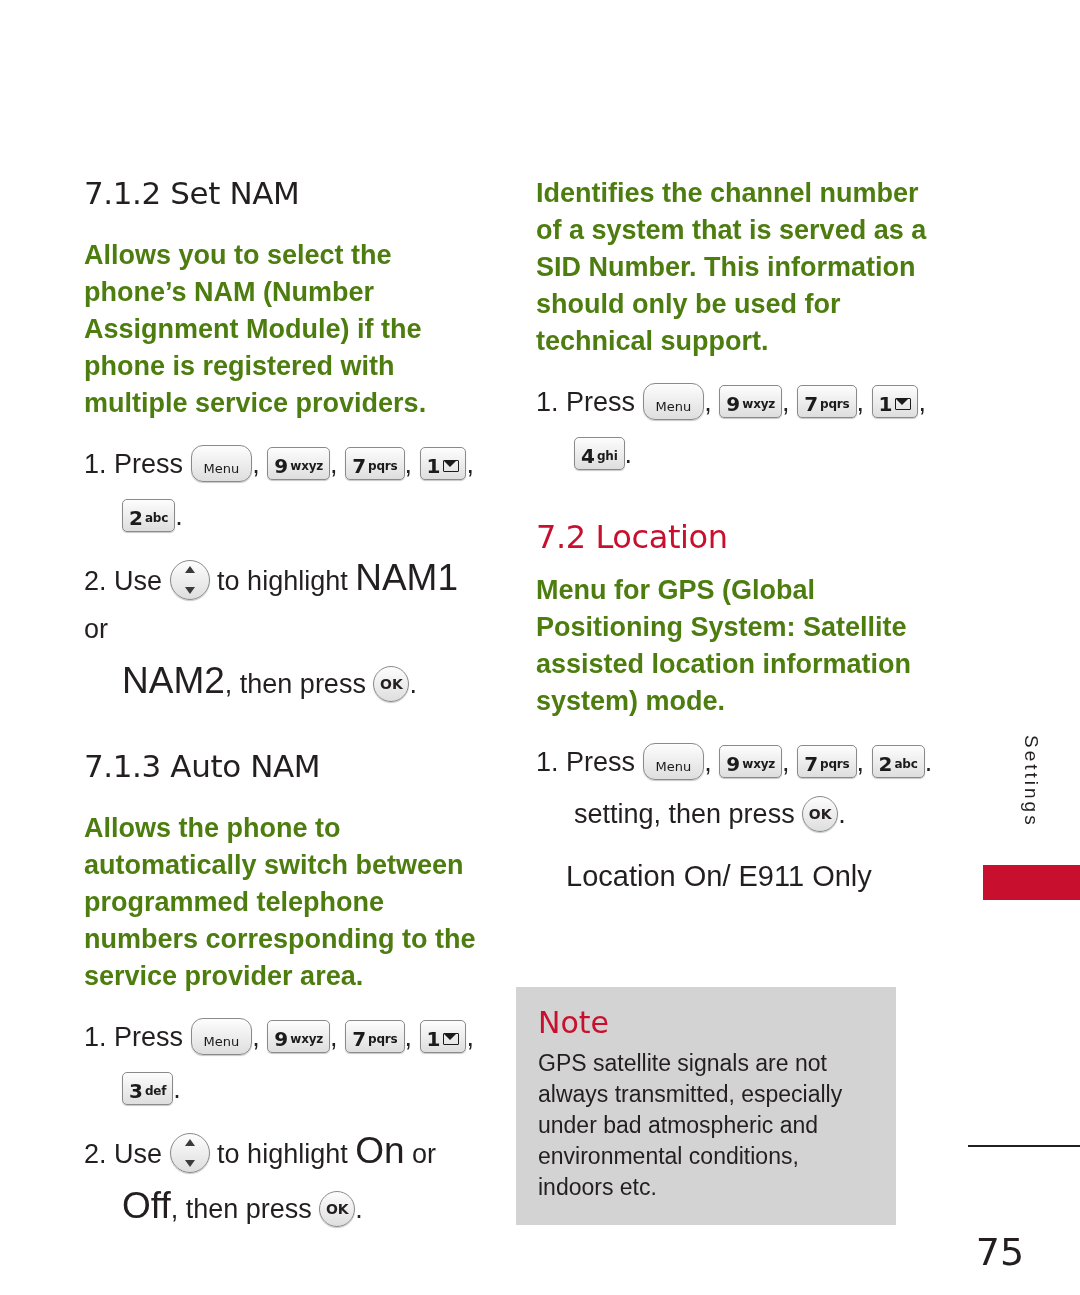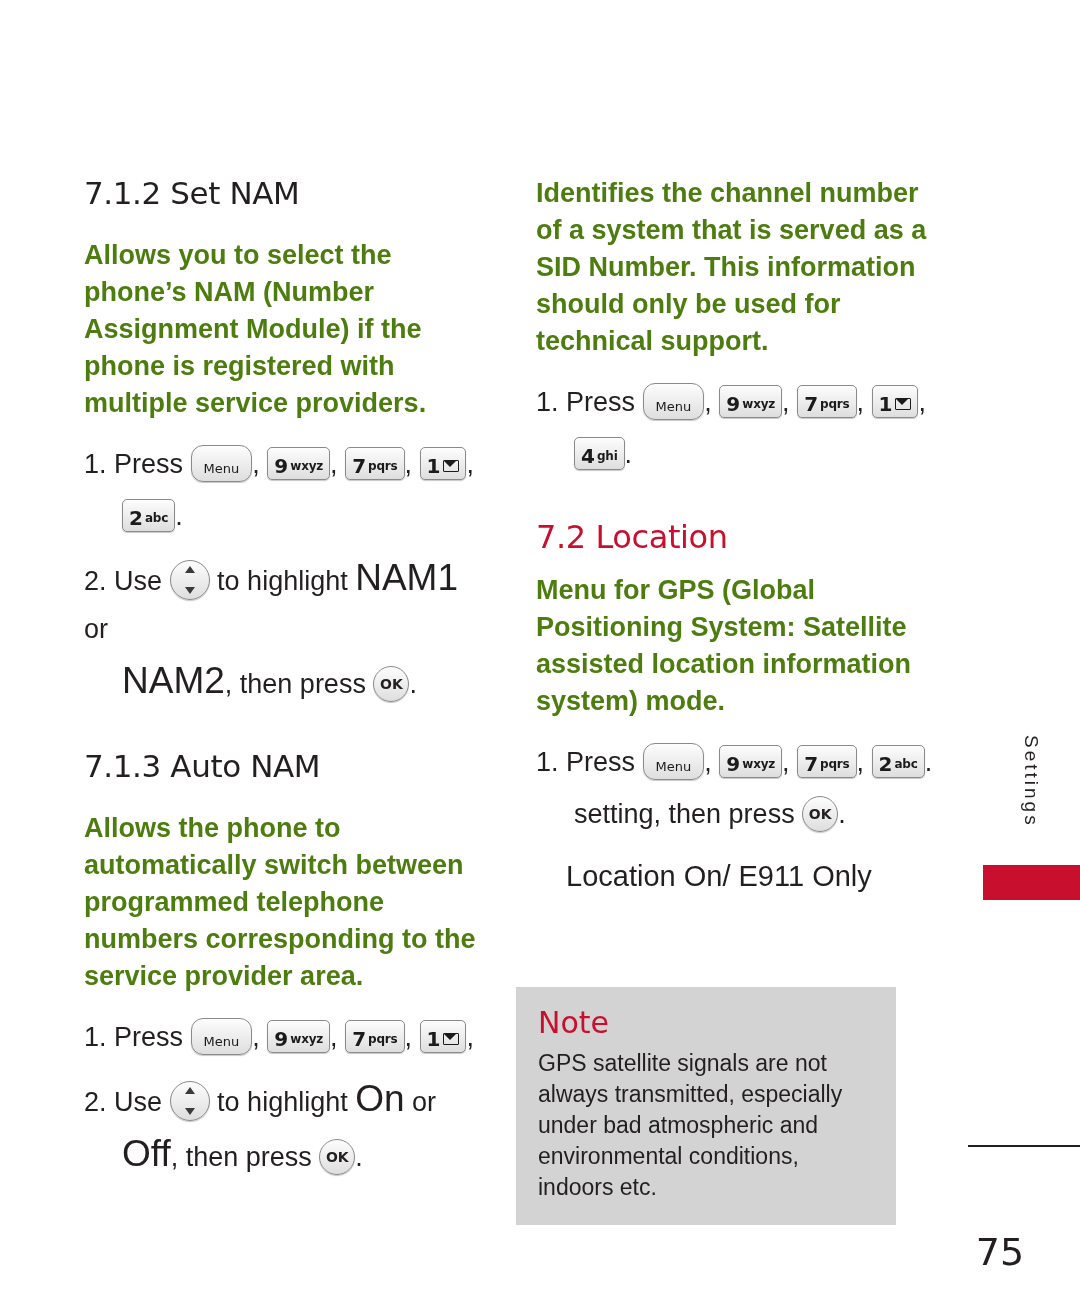--- a/index.html
+++ b/index.html
@@ -261,20 +261,23 @@
 
     <div class="steps">
       <div class="step">
         <span>1.</span>
         <span>Press</span>
         <span class="key menu"><span class="lbl">Menu</span></span><span class="sep">,</span>
         <span class="key"><span class="big">9</span><span class="sm">wxyz</span></span><span class="sep">,</span>
         <span class="key"><span class="big">7</span><span class="sm">pqrs</span></span><span class="sep">,</span>
         <span class="key"><span class="big">1</span><span class="envelope"></span></span><span class="sep">,</span>
       </div>
+      <div class="step indent">
+        <span class="key"><span class="big">3</span><span class="sm">def</span></span><span class="sep">.</span>
+      </div>
 
       <div class="step" style="margin-top:14px;">
         <span>2.</span>
         <span>Use</span>
         <span class="key nav"><span class="arrow-up"></span><span class="arrow-dn"></span></span>
         <span>to highlight</span>
         <span class="emph">On</span>
         <span>or</span>
       </div>
       <div class="step indent">

